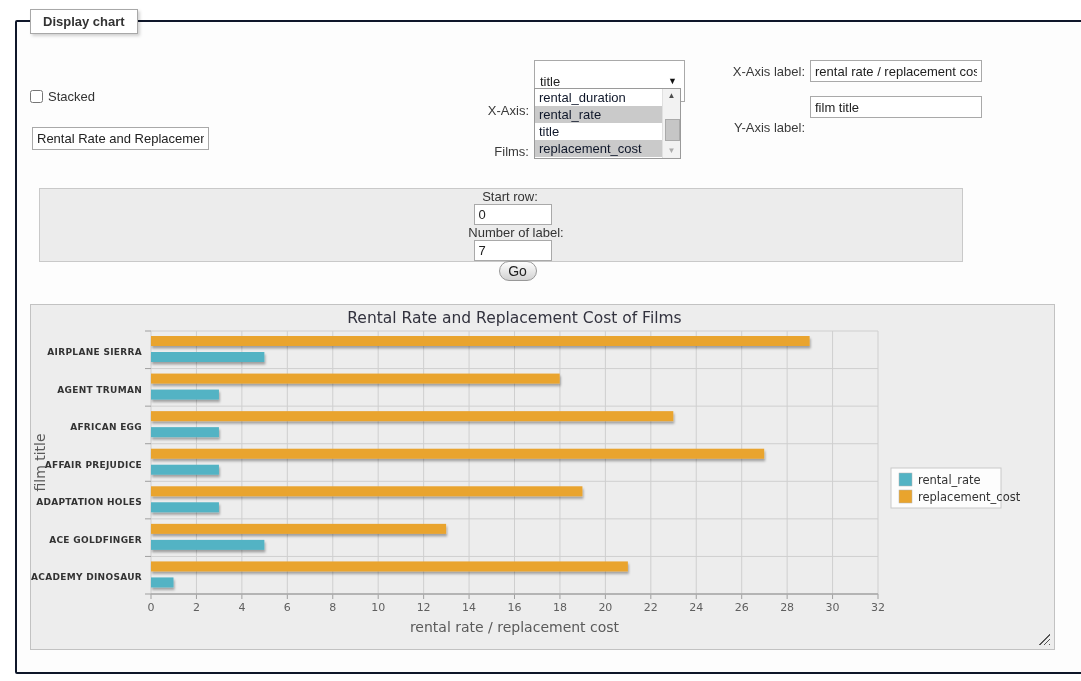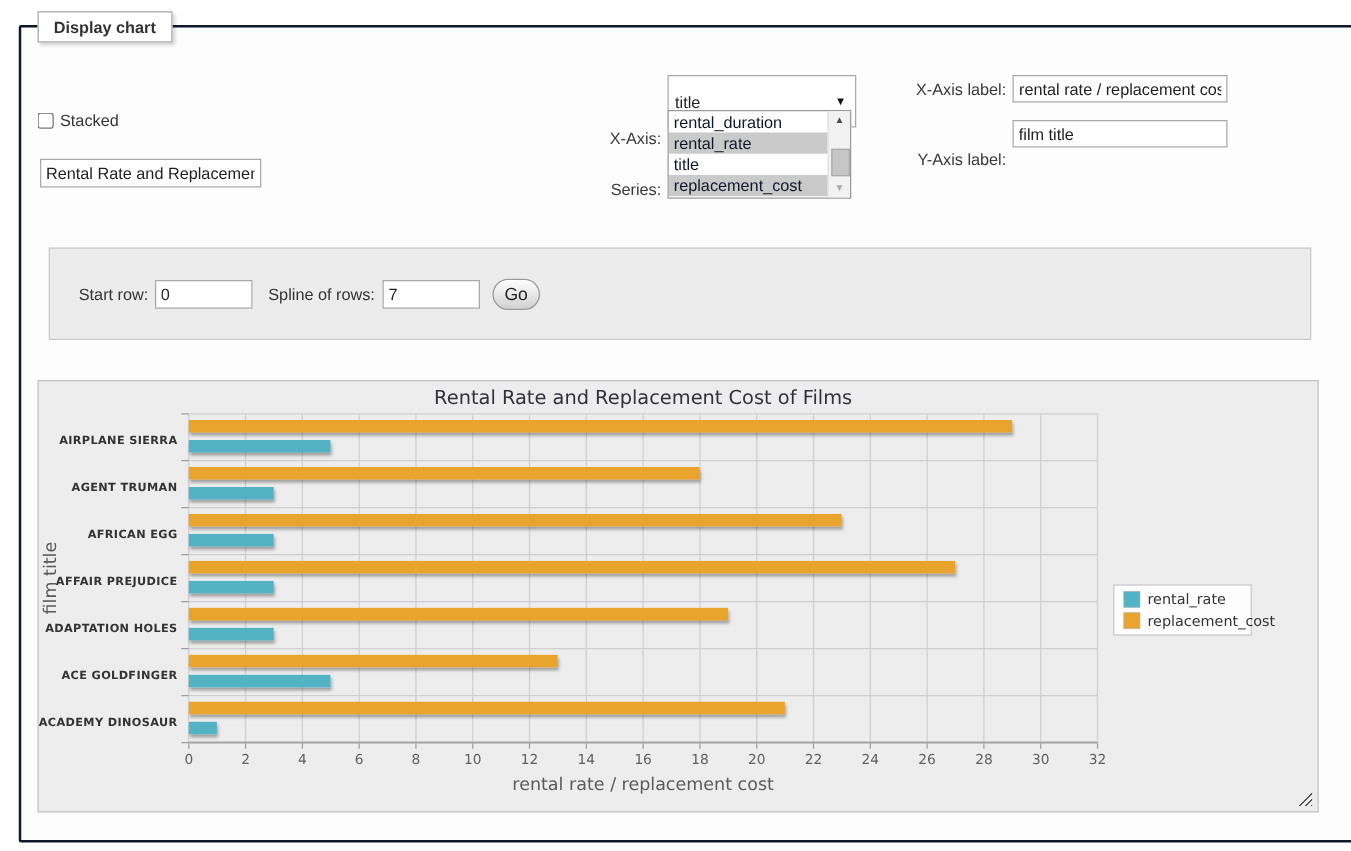--- a/index.html
+++ b/index.html
@@ -48,22 +48,22 @@
     position:absolute;right:0;top:0;width:17px;height:69px;background:#f2f2f2;
     border-left:1px solid #e0e0e0;
   }
   .lb-arrow{position:absolute;left:0;width:17px;height:14px;text-align:center;font-size:8px;line-height:14px;}
   .lb-arrow.up{top:0;color:#4d4d4d;}
   .lb-arrow.down{bottom:0;color:#ababab;}
   .lb-thumb{position:absolute;left:2px;top:30px;width:13px;height:20px;background:#c6c6c6;border:1px solid #aaa;}
   .x-label-input{position:absolute;left:793px;top:38px;width:172px;height:22px;}
   .y-label-input{position:absolute;left:793px;top:74px;width:172px;height:22px;}
   .query-panel{
-    position:absolute;left:22px;top:176px;width:1010px;height:74px;box-sizing:border-box;
-    background:#ececec;border:1px solid #c9c9c9;display:flex;align-items:center;padding-left:23px;
+    position:absolute;left:22px;top:166px;width:924px;height:74px;box-sizing:border-box;
+    background:#ececec;border:1px solid #c9c9c9;display:flex;align-items:center;padding-left:23px;flex-direction:column;
   }
   .query-panel .q-input{width:78px;height:23px;}
   .q-lbl1{margin-right:5px;}
   .q-lbl2{margin-left:13px;margin-right:6px;}
   .go-button{
     margin-left:10px;width:38px;height:25px;border-radius:13px;border:1px solid #989898;
     background:linear-gradient(#fefefe,#d2d2d2);font-family:"Liberation Sans",sans-serif;
     font-size:14px;color:#222;cursor:default;
   }
   .chart-container{
@@ -90,21 +90,21 @@
   </label>
 
   <input type="text" class="title-input" value="Rental Rate and Replacement Cost of Films" style="">
 
   <span class="form-label lbl-xaxis">X-Axis:</span>
   <div class="select-box">
     <span class="sel-text">title</span>
     <span class="sel-arrow">▼</span>
   </div>
 
-  <span class="form-label lbl-series">Series:</span>
+  <span class="form-label lbl-series">Films:</span>
   <div class="listbox">
     <div id="lbOptions">
         <div class="lb-opt">rental_duration</div>
         <div class="lb-opt sel">rental_rate</div>
         <div class="lb-opt">title</div>
         <div class="lb-opt sel">replacement_cost</div>
       </div>
     <div class="lb-scrollbar">
       <div class="lb-arrow up">▲</div>
       <div class="lb-thumb"></div>
@@ -114,21 +114,21 @@
 
   <span class="form-label lbl-xlabel">X-Axis label:</span>
   <input type="text" class="x-label-input" value="rental rate / replacement cost" style="">
 
   <span class="form-label lbl-ylabel">Y-Axis label:</span>
   <input type="text" class="y-label-input" value="film title" style="">
 
   <div class="query-panel">
     <span class="q-lbl1">Start row:</span>
     <input type="text" class="q-input" value="0" style="">
-    <span class="q-lbl2">Spline of rows:</span>
+    <span class="q-lbl2">Number of label:</span>
     <input type="text" class="q-input" value="7" style="">
     <button class="go-button">Go</button>
   </div>
 
   <div class="chart-container">
     <svg id="chartSvg" width="1023" height="344" viewBox="0 0 1023 344">
         <defs>
           <filter id="barShadow" x="-20%" y="-60%" width="140%" height="240%">
             <feDropShadow dx="1" dy="2.5" stdDeviation="1.3" flood-color="#000" flood-opacity="0.32"></feDropShadow>
           </filter>

